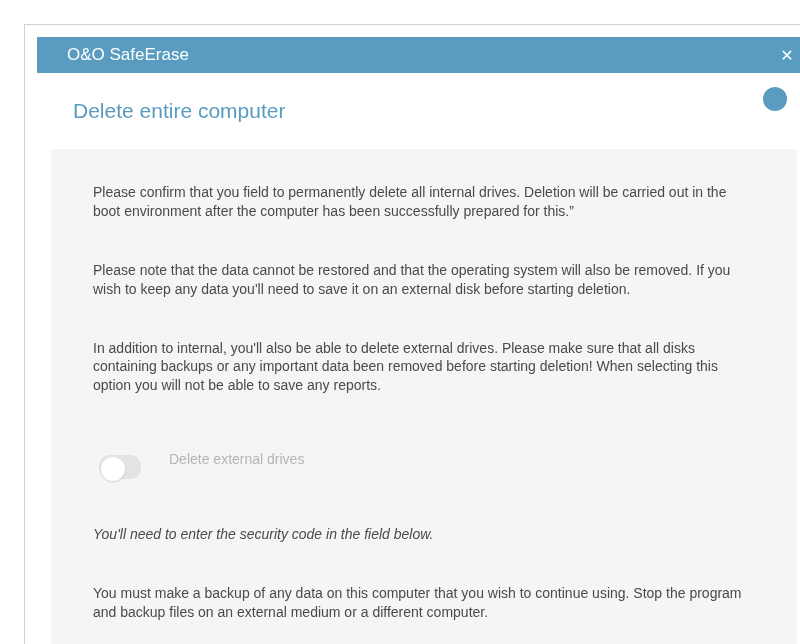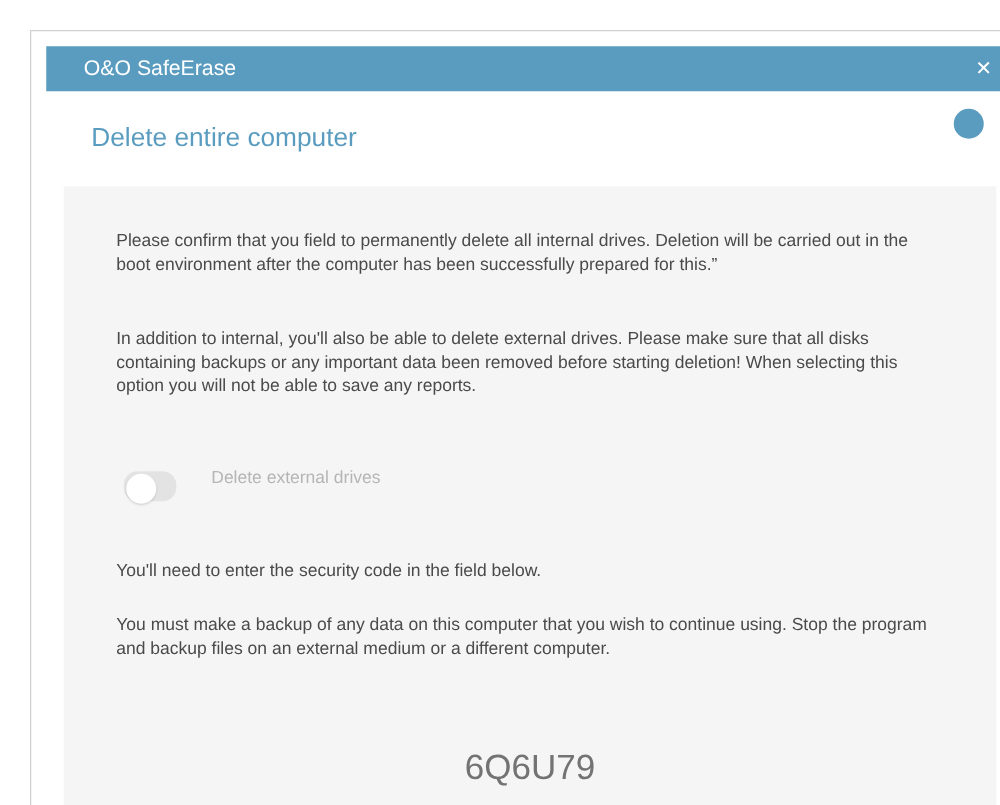--- a/index.html
+++ b/index.html
@@ -71,21 +71,22 @@
       display: flex;
       flex-direction: column;
     }
     .para {
       color: #4a4a4a;
       font-size: 14px;
       line-height: 1.35;
       margin-bottom: 16px;
     }
     .para.tight {
-      margin-bottom: 0;
+      margin-bottom: 16px;
+      font-style: italic;
     }
     .toggle-row {
       display: flex;
       align-items: flex-end;
       margin: 4px 0 22px 6px;
     }
     .toggle {
       width: 42px;
       height: 22px;
       background: #e3e3e3;
@@ -167,20 +168,21 @@
   </div>
 
   <div class="header-row">
     <div class="page-title">Delete entire computer</div>
     <div class="status-dot"></div>
   </div>
 
   <div class="content-panel">
 
     <p class="para">Please confirm that you field to permanently delete all internal drives. Deletion will be carried out in the boot environment after the computer has been successfully prepared for this.”</p>
+    <p class="para">Please note that the data cannot be restored and that the operating system will also be removed. If you wish to keep any data you'll need to save it on an external disk before starting deletion.</p>
     <p class="para">In addition to internal, you'll also be able to delete external drives. Please make sure that all disks containing backups or any important data been removed before starting deletion! When selecting this option you will not be able to save any reports.</p>
 
     <div class="toggle-row">
       <div class="toggle">
         <div class="toggle-knob"></div>
       </div>
       <span class="toggle-label">Delete external drives</span>
     </div>
 
     <p class="para tight">You'll need to enter the security code in the field below.</p>

